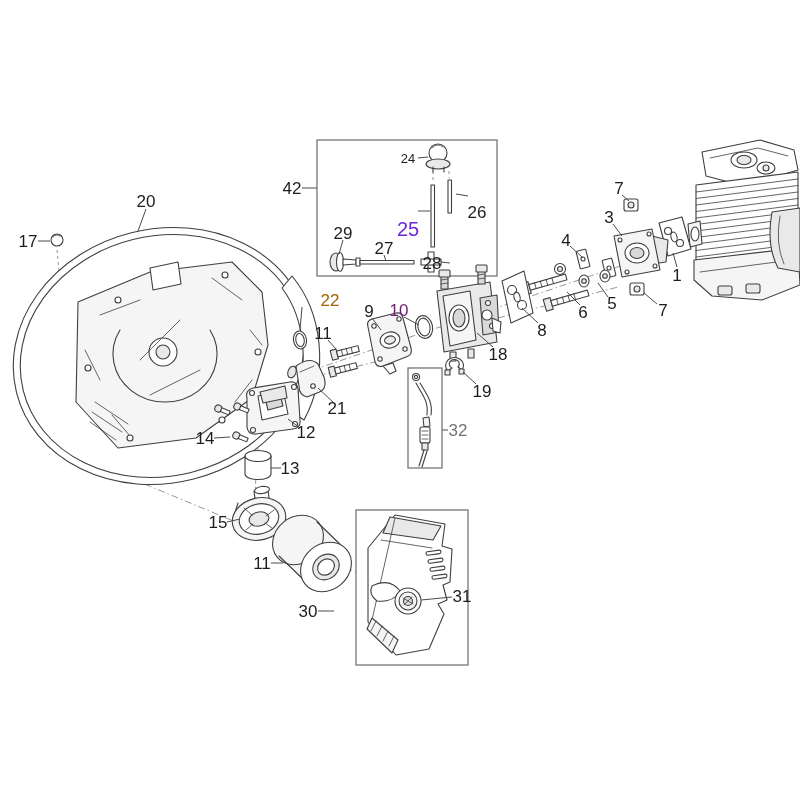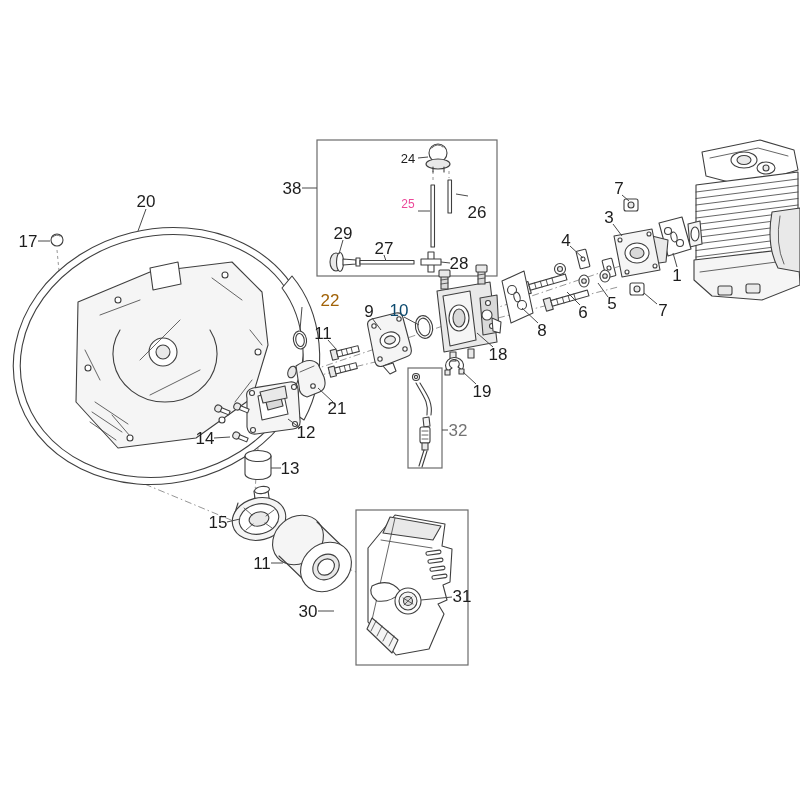--- a/index.html
+++ b/index.html
@@ -426,38 +426,38 @@
 <div id="label-layer">
       <div class="part-label" style="left: 677px; top: 275px; color: rgb(29, 29, 29); font-size: 17px;">1</div>
       <div class="part-label" style="left: 609px; top: 217px; color: rgb(29, 29, 29); font-size: 17px;">3</div>
       <div class="part-label" style="left: 566px; top: 240px; color: rgb(29, 29, 29); font-size: 17px;">4</div>
       <div class="part-label" style="left: 612px; top: 303px; color: rgb(29, 29, 29); font-size: 17px;">5</div>
       <div class="part-label" style="left: 583px; top: 312px; color: rgb(29, 29, 29); font-size: 17px;">6</div>
       <div class="part-label" style="left: 619px; top: 188px; color: rgb(29, 29, 29); font-size: 17px;">7</div>
       <div class="part-label" style="left: 663px; top: 310px; color: rgb(29, 29, 29); font-size: 17px;">7</div>
       <div class="part-label" style="left: 542px; top: 330px; color: rgb(29, 29, 29); font-size: 17px;">8</div>
       <div class="part-label" style="left: 369px; top: 311px; color: rgb(29, 29, 29); font-size: 17px;">9</div>
-      <div class="part-label" style="left: 399px; top: 310px; color: #0c4a6e; font-size: 17px;">10</div>
+      <div class="part-label" style="left: 399px; top: 310px; color: #701a75; font-size: 17px;">10</div>
       <div class="part-label" style="left: 323px; top: 333px; color: rgb(29, 29, 29); font-size: 17px;">11</div>
       <div class="part-label" style="left: 306px; top: 432px; color: rgb(29, 29, 29); font-size: 17px;">12</div>
       <div class="part-label" style="left: 290px; top: 468px; color: rgb(29, 29, 29); font-size: 17px;">13</div>
       <div class="part-label" style="left: 205px; top: 438px; color: rgb(29, 29, 29); font-size: 17px;">14</div>
       <div class="part-label" style="left: 218px; top: 522px; color: rgb(29, 29, 29); font-size: 17px;">15</div>
       <div class="part-label" style="left: 262px; top: 563px; color: rgb(29, 29, 29); font-size: 17px;">11</div>
       <div class="part-label" style="left: 28px; top: 241px; color: rgb(29, 29, 29); font-size: 17px; text-align: right;">17</div>
       <div class="part-label" style="left: 498px; top: 354px; color: rgb(29, 29, 29); font-size: 17px;">18</div>
       <div class="part-label" style="left: 482px; top: 391px; color: rgb(29, 29, 29); font-size: 17px;">19</div>
       <div class="part-label" style="left: 146px; top: 201px; color: rgb(29, 29, 29); font-size: 17px;">20</div>
       <div class="part-label" style="left: 337px; top: 408px; color: rgb(29, 29, 29); font-size: 17px;">21</div>
       <div class="part-label" style="left: 301px; top: 300px; color: #a16207; font-size: 17px; margin-left: 29px;">22</div>
-      <div class="part-label" style="left: 292px; top: 188px; color: rgb(29, 29, 29); font-size: 17px;">38</div>
+      <div class="part-label" style="left: 292px; top: 188px; color: rgb(29, 29, 29); font-size: 17px;">42</div>
       <div class="part-label" style="left: 408px; top: 158px; color: rgb(29, 29, 29); font-size: 13px;">24</div>
-      <div class="part-label" style="left: 408px; top: 204px; color: #ec4899; font-size: 12px;">25</div>
+      <div class="part-label" style="left: 408px; top: 229px; color: #6d28d9; font-size: 20px;">25</div>
       <div class="part-label" style="left: 477px; top: 196px; color: rgb(29, 29, 29); font-size: 17px; margin-top: 16px;">26</div>
       <div class="part-label" style="left: 384px; top: 248px; color: rgb(29, 29, 29); font-size: 17px;">27</div>
-      <div class="part-label" style="left: 459px; top: 263px; color: rgb(29, 29, 29); font-size: 17px;">28</div>
+      <div class="part-label" style="left: 432px; top: 263px; color: rgb(29, 29, 29); font-size: 17px;">28</div>
       <div class="part-label" style="left: 343px; top: 233px; color: rgb(29, 29, 29); font-size: 17px;">29</div>
       <div class="part-label" style="left: 308px; top: 611px; color: rgb(29, 29, 29); font-size: 17px;">30</div>
       <div class="part-label" style="left: 462px; top: 596px; color: rgb(29, 29, 29); font-size: 17px;">31</div>
       <div class="part-label" style="left: 458px; top: 430px; color: #737373; font-size: 17px;">32</div>
     </div>
 
 </div>
 
 </body></html>

